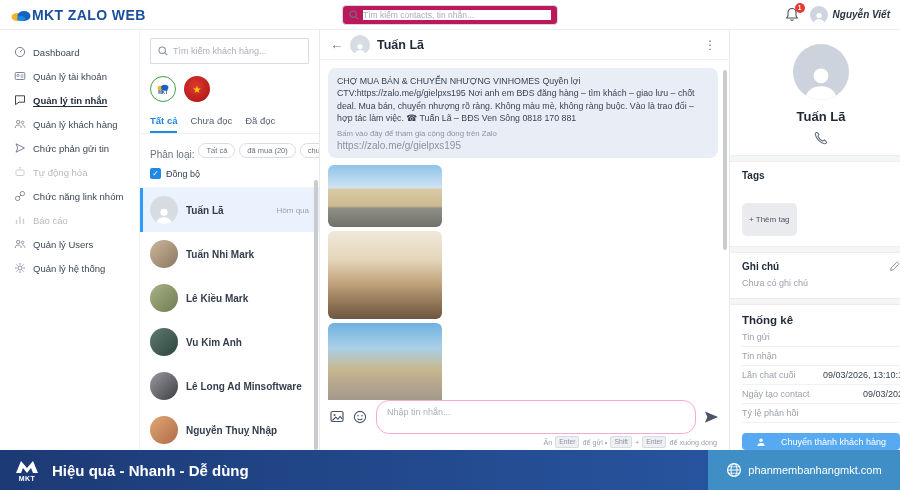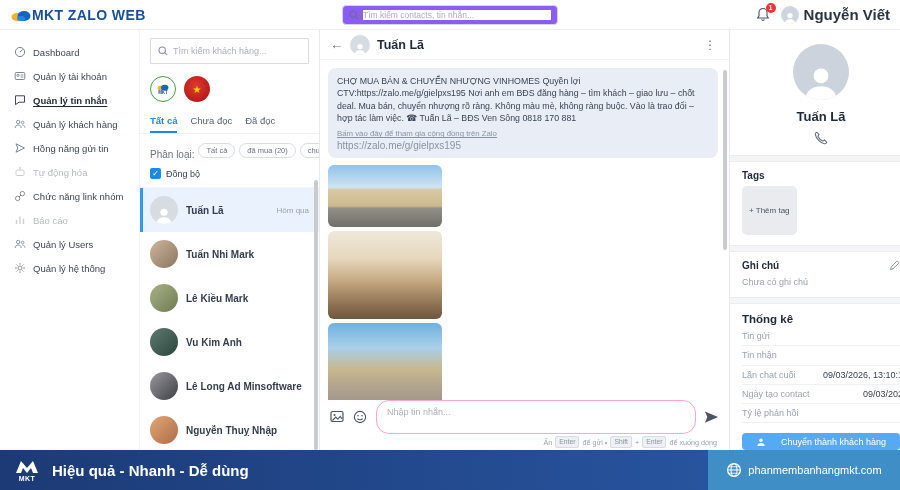--- a/index.html
+++ b/index.html
@@ -6,33 +6,33 @@
   html,body { width:900px; height:490px; overflow:hidden; background:#fff;
     font-family:"Liberation Sans", sans-serif; }
   .app { width:900px; height:490px; display:flex; flex-direction:column; }
 
   
   .topbar { height:30px; flex:none; display:flex; align-items:center;
     background:#fff; border-bottom:1px solid #ecedef; padding:0 10px; position:relative; z-index:5; }
   .logo { display:flex; align-items:center; width:220px; flex:none; }
   .logo-text { font-size:14px; font-weight:800; color:#1a4fa0; letter-spacing:.4px; }
   .topbar-search { flex:none; width:216px; height:20px; margin:0 auto; border:1px solid #d5d9e0;
-    border-radius:4px; display:flex; align-items:center; padding:0 6px; gap:4px; background:#8b5cf6; }
+    border-radius:4px; display:flex; align-items:center; padding:0 6px; gap:4px; background:#be185d; }
   .topbar-search input { border:none; outline:none; font-size:8.5px; color:#374151; width:100%;
     font-family:"Liberation Sans",sans-serif; }
   .topbar-search input::placeholder { color:#a7adb8; }
   .topbar-right { width:220px; flex:none; display:flex; align-items:center; justify-content:flex-end; gap:9px; }
   .bell-wrap { position:relative; width:16px; height:16px; cursor:pointer; }
   .badge { position:absolute; top:-4px; right:-4px; min-width:10px; height:10px; background:#e53935;
     color:#fff; font-size:6.5px; border-radius:6px; display:flex; align-items:center; justify-content:center;
     padding:0 2px; font-weight:700; }
   .user { display:flex; align-items:center; gap:5px; }
   .avatar-sm { width:18px; height:18px; border-radius:50%; background:#cfd5de; display:flex;
     align-items:flex-end; justify-content:center; overflow:hidden; }
-  .user-name { font-size:15px; font-weight:700; color:#2b3442; white-space:nowrap; }
+  .user-name { font-size:10px; font-weight:700; color:#2b3442; white-space:nowrap;font-style:italic; }
 
   
   .main { flex:1; min-height:0; display:flex; width:912px; background:#fff; }
 
   
   .sidebar { width:140px; flex:none; padding-top:10px; border-right:1px solid #f1f2f4; }
   .nav-item { display:flex; align-items:center; gap:7px; padding:6px 14px; cursor:pointer; }
   .nav-icon { width:12px; height:12px; flex:none; display:flex; }
   .nav-label { font-size:9.5px; color:#3c4654; white-space:nowrap; }
   .nav-item.active .nav-label { color:#1f2937; font-weight:700; text-decoration:underline; text-underline-offset:2px;text-align:center; }
@@ -83,21 +83,21 @@
   .chat-header { height:30px; flex:none; display:flex; align-items:center; gap:7px; padding:0 10px;
     border-bottom:1px solid #f0f1f3; }
   .back-arrow { font-size:13px; color:#6b7280; cursor:pointer; }
   .chat-h-avatar { width:20px; height:20px; border-radius:50%; background:#d7dce3; display:flex;
     align-items:flex-end; justify-content:center; overflow:hidden; }
   .chat-title { font-size:12.5px; font-weight:700; color:#1f2937; flex:1; }
   .kebab { font-size:12px; color:#6b7280; cursor:pointer; padding:0 3px; }
   .chat-body { flex:1; min-height:0; overflow:hidden; padding:8px; }
   .bubble { max-width:390px; background:#e9eef6; border-radius:8px; padding:7px 9px; }
   .bubble-text { font-size:8.8px; line-height:1.4; color:#3a4452; word-break:break-word; }
-  .bubble-caption { font-size:7.8px; color:#8a93a3; margin-top:5px;text-decoration:underline; }
+  .bubble-caption { font-size:7.8px; color:#8a93a3; margin-top:5px; }
   .bubble-url { font-size:10px; color:#8a93a3; margin-top:2px; }
   .photos { margin-top:7px; display:flex; flex-direction:column; gap:4px; }
   .photo { width:114px; border-radius:6px; cursor:pointer; }
   .photo-1 { height:62px; background:linear-gradient(180deg,#8fc3e9 0%,#cfe3f2 36%,#d9c9a4 40%,#cdb98f 66%,#8f8f85 70%,#70706a 100%); }
   .photo-2 { height:88px; background:linear-gradient(180deg,#efe8da 0%,#e5d6bb 32%,#c3a67e 58%,#8a6f52 85%,#6e5740 100%); }
   .photo-3 { height:88px; background:linear-gradient(180deg,#5faddf 0%,#6fb1df 0%,#a9d0ea 28%,#c8b890 52%,#b3a48e 72%,#96918a 100%); }
   .chat-inputbar { height:34px; flex:none; display:flex; align-items:center; gap:8px; padding:0 10px; }
   .input-pill { flex:1; height:24px; border:1px solid #f9a8d4; border-radius:13px; display:flex;
     align-items:flex-end; padding:16px 10px; }
   .input-pill input { border:none; outline:none; width:100%; font-size:9px; color:#374151;
@@ -112,21 +112,21 @@
   
   .profile { width:182px; min-width:182px; flex:none; display:flex; flex-direction:column; background:#fff; }
   .profile-top { display:flex; flex-direction:column; align-items:center; padding:14px 0 10px; }
   .profile-avatar { width:56px; height:56px; border-radius:50%; background:#ccd3dd; overflow:hidden;
     display:flex; align-items:flex-end; justify-content:center; }
   .profile-name { font-size:13px; font-weight:700; color:#1f2937; margin-top:9px; }
   .phone-btn { margin-top:7px; cursor:pointer; display:flex; }
   .band { height:7px; background:#f4f5f7; flex:none; border-top:1px solid #ececee; border-bottom:1px solid #ececee; }
   .sect { padding:8px 12px 10px; }
   .sect-title { font-size:10px; font-weight:700; color:#1f2937; }
-  .tag-add { display:inline-block; margin-top:5px; background:#e9ebef; border-radius:5px; padding:20px 7px;
+  .tag-add { display:inline-block; margin-top:22px; background:#e9ebef; border-radius:5px; padding:12px 7px;
     font-size:8px; color:#4b5563; cursor:pointer; }
   .note-head { display:flex; justify-content:space-between; align-items:center; }
   .note-empty { font-size:9px; color:#9aa1ac; margin-top:6px; }
   .stats-title { font-size:11.5px; font-weight:700; color:#1f2937; padding:9px 12px 2px; }
   .stat-row { display:flex; justify-content:space-between; align-items:center; height:25px;
     margin:0 0 0 12px; padding-right:4px; border-bottom:1px solid #f0f1f3; }
   .stat-label { font-size:9px; color:#9aa1ac; white-space:nowrap; }
   .stat-value { font-size:9px; color:#374151; white-space:nowrap; }
   .convert-btn { margin:10px 12px 0; height:22px; background:#57a9f2; border:none; border-radius:4px;
     color:#fff; font-size:9px; display:flex; align-items:center; justify-content:center; gap:15px;
@@ -233,21 +233,21 @@
             </svg>
           </span>
         <span class="nav-label">Quản lý khách hàng</span>
       </div>
       <div class="nav-item">
         <span class="nav-icon">
             <svg width="12" height="12" viewBox="0 0 12 12">
               <path d="M2 1.8l8.4 4.2L2 10.2l1.8-4.2z" fill="none" stroke="#7a8494" stroke-width="1"></path>
             </svg>
           </span>
-        <span class="nav-label">Hồng năng gửi tin</span>
+        <span class="nav-label">Chức phản gửi tin</span>
       </div>
       <div class="nav-item disabled">
         <span class="nav-icon">
             <svg width="12" height="12" viewBox="0 0 12 12">
               <rect x="2" y="4" width="8" height="5.5" rx="1" fill="none" stroke="#7a8494" stroke-width="1"></rect>
               <line x1="6" y1="4" x2="6" y2="1.8" stroke="#7a8494" stroke-width="1"></line>
               <circle cx="6" cy="1.5" r=".8" fill="#7a8494"></circle>
             </svg>
           </span>
         <span class="nav-label">Tự động hóa</span>

